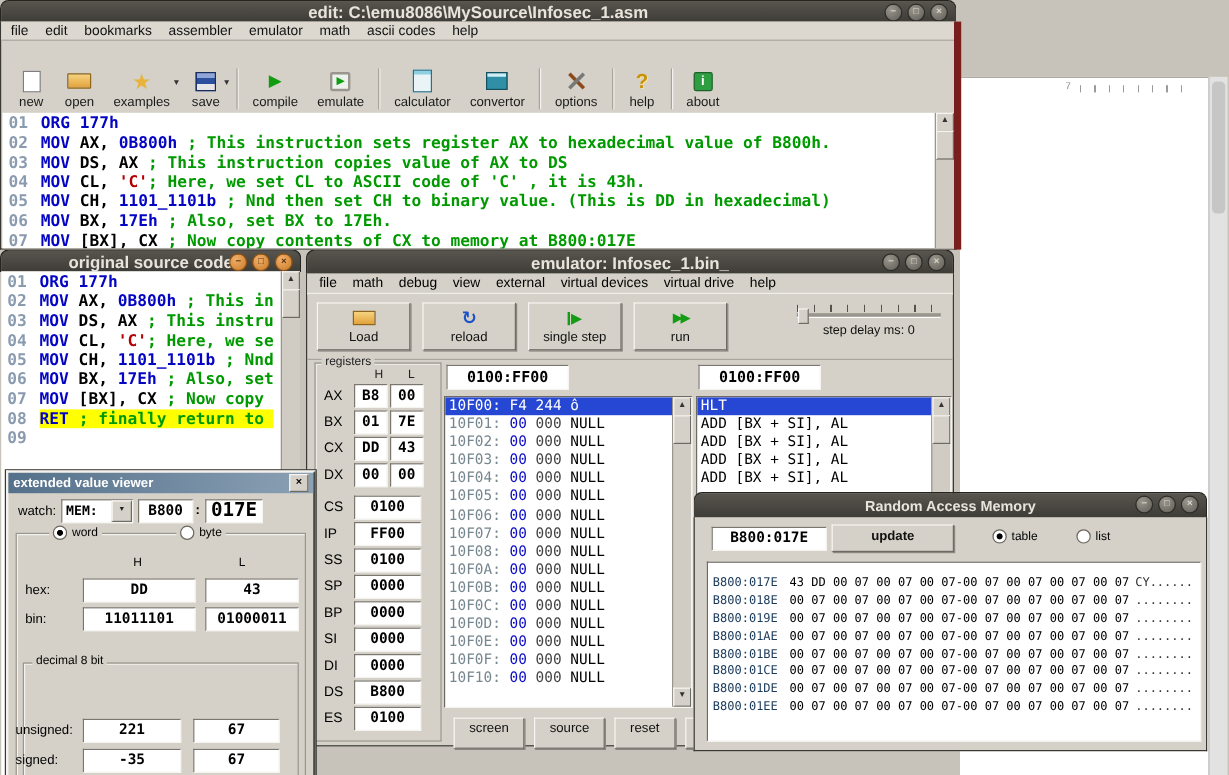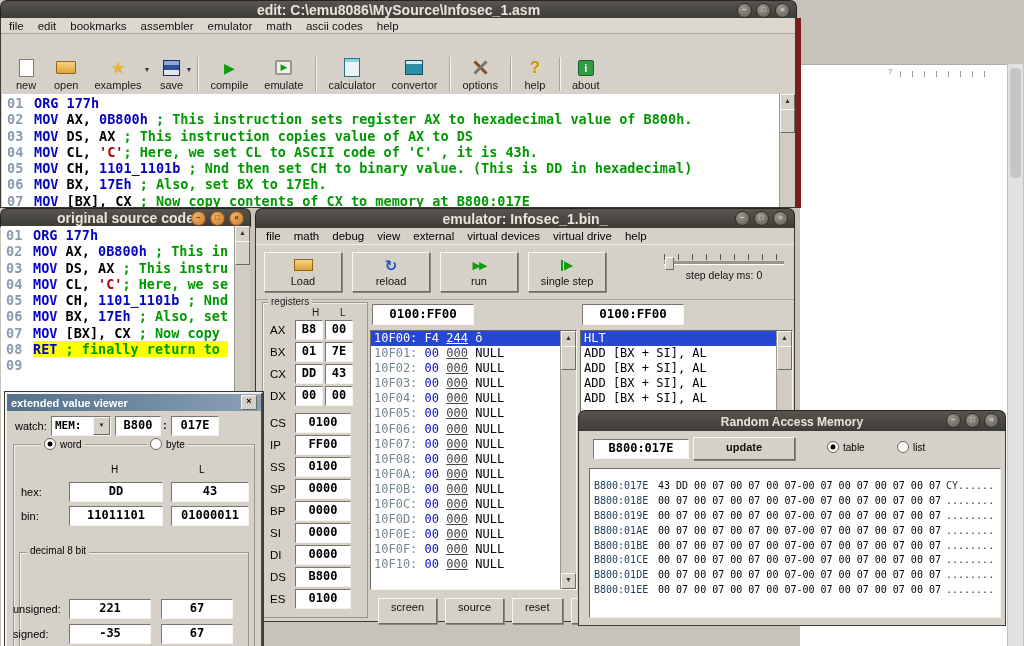--- a/index.html
+++ b/index.html
@@ -108,21 +108,21 @@
     font-family:"DejaVu Sans Mono",monospace;font-weight:bold;font-size:12.5px;text-align:center;line-height:17px;}
   #mem-addr{left:116px;top:76px;}
   #disasm-addr{left:326px;top:76px;}
   .listbox{position:absolute;background:#fff;border:1px solid;border-color:#6e6a64 #f6f4f0 #f6f4f0 #6e6a64;overflow:hidden;}
   #mem-list{left:114px;top:102px;width:205px;height:258px;}
   #disasm-list{left:324px;top:102px;width:211px;height:258px;}
   .list-rows{position:absolute;left:0;top:0;right:15px;bottom:0;overflow:hidden;}
   .list-row{height:15.1px;line-height:15.1px;font-family:"DejaVu Sans Mono",monospace;font-size:12px;white-space:pre;padding-left:3px;overflow:hidden;}
   .list-row.sel{background:#2646d4;color:#fff;}
   .list-row.sel span{color:#fff;}
-  .mr-a{color:#76878f;} .mr-h{color:#0a0ac8;} .mr-d{color:#444;text-decoration:underline;} .mr-t{color:#000;}
+  .mr-a{color:#76878f;} .mr-h{color:#0a0ac8;} .mr-d{color:#444;} .mr-t{color:#000;}
   #emu-bottom{position:absolute;left:122px;top:370px;display:flex;gap:8px;}
   .emu-bbtn{height:20px;padding:2px 12px;font-size:11px;color:#111;}
   
   #ram-window{left:578px;top:410px;width:428px;height:216px;z-index:8;}
   #ram-window .titlebar{height:21px;font-size:12px;}
   #ram-window .win-body{top:21px;}
   #ram-addr{position:absolute;left:14px;top:8px;width:94px;height:18px;font-family:"DejaVu Sans Mono",monospace;font-weight:bold;font-size:12px;text-align:center;line-height:16px;}
   #ram-update{position:absolute;left:114px;top:6px;width:100px;height:21px;font-size:11px;font-weight:bold;text-align:center;line-height:19px;color:#111;}
   #ram-radio-table{left:248px;top:10px;} #ram-radio-list{left:318px;top:10px;}
   #ram-list{left:10px;top:37px;width:410px;height:148px;}
@@ -137,21 +137,21 @@
     color:#000;font-size:9px;line-height:11px;text-align:center;}
   #vv-close::before{content:"\00D7";}
   .vv-label{position:absolute;font-size:11px;color:#000;}
   #vv-watch-label{left:8px;top:26px;}
   #vv-combo{position:absolute;left:44px;top:22px;width:58px;height:18px;display:flex;}
   #vv-combo .ctext{flex:1;font-family:"DejaVu Sans Mono",monospace;font-weight:bold;font-size:11px;padding:2px 0 0 3px;overflow:hidden;}
   #vv-combo .cbtn{width:15px;background:#d5d1c8;border:1px solid;border-color:#f8f6f2 #6e6a64 #6e6a64 #f8f6f2;font-size:6px;text-align:center;line-height:15px;color:#222;}
   #vv-combo .cbtn::before{content:"\25BC";}
   #vv-seg{position:absolute;left:108px;top:22px;width:44px;font-size:12px;}
   #vv-colon{left:156px;top:25px;font-weight:bold;}
-  #vv-off{position:absolute;left:164px;top:22px;width:46px;font-size:12px;}
+  #vv-off{position:absolute;left:164px;top:22px;width:46px;font-size:16px;}
   #vv-group{position:absolute;left:6px;top:50px;width:240px;height:204px;border:1px solid #9a968e;box-shadow:inset 1px 1px 0 #f4f2ee;}
   #vv-radio-word{left:34px;top:44px;background:#d5d1c8;padding:0 3px;}
   #vv-radio-byte{left:140px;top:44px;background:#d5d1c8;padding:0 3px;}
   #vv-h{left:104px;top:70px;font-size:10px;} #vv-l{left:192px;top:70px;font-size:10px;}
   #vv-rows{position:absolute;left:14px;top:86px;width:228px;}
   .vv-row{display:flex;align-items:center;height:24px;}
   .vv-row-label{width:48px;font-size:11px;color:#000;}
   #vv-rows .bh{width:92px;margin-right:8px;} #vv-rows .bl{width:76px;}
   #vv-dec-group{position:absolute;left:12px;top:158px;width:228px;height:94px;border:1px solid #9a968e;box-shadow:inset 1px 1px 0 #f4f2ee;}
   #vv-dec-legend{position:absolute;left:20px;top:151px;background:#d5d1c8;font-size:10px;padding:0 3px;}
@@ -318,26 +318,26 @@
       <div id="emu-toolbuttons">
           <div class="ebtn raised">
             <span class="eic eic-load"></span>
             <span>Load</span>
           </div>
           <div class="ebtn raised">
             <span class="eic eic-reload"></span>
             <span>reload</span>
           </div>
           <div class="ebtn raised">
+            <span class="eic eic-single-step"></span>
+            <span>single step</span>
+          </div>
+          <div class="ebtn raised">
             <span class="eic eic-run"></span>
             <span>run</span>
-          </div>
-          <div class="ebtn raised">
-            <span class="eic eic-single-step"></span>
-            <span>single step</span>
           </div>
         </div>
       <div id="emu-slider">
         <div class="ticks"></div>
         <div class="track">
             <div class="thumb"></div>
           </div>
         <div class="slabel">step delay ms: 0</div>
       </div>
 

